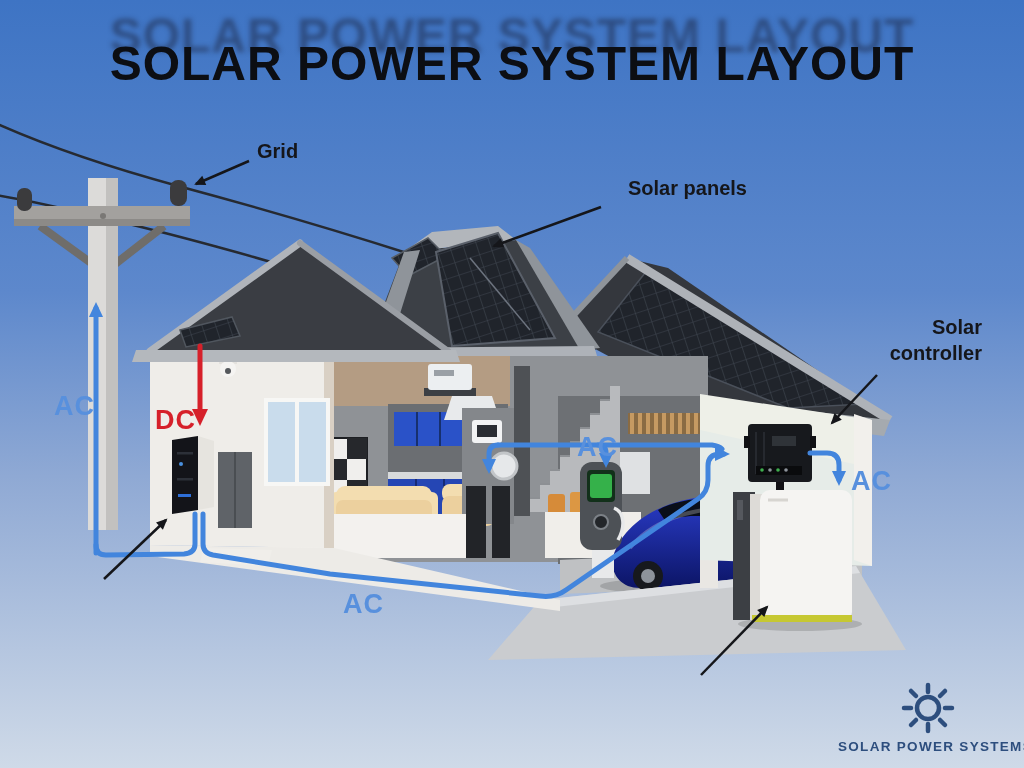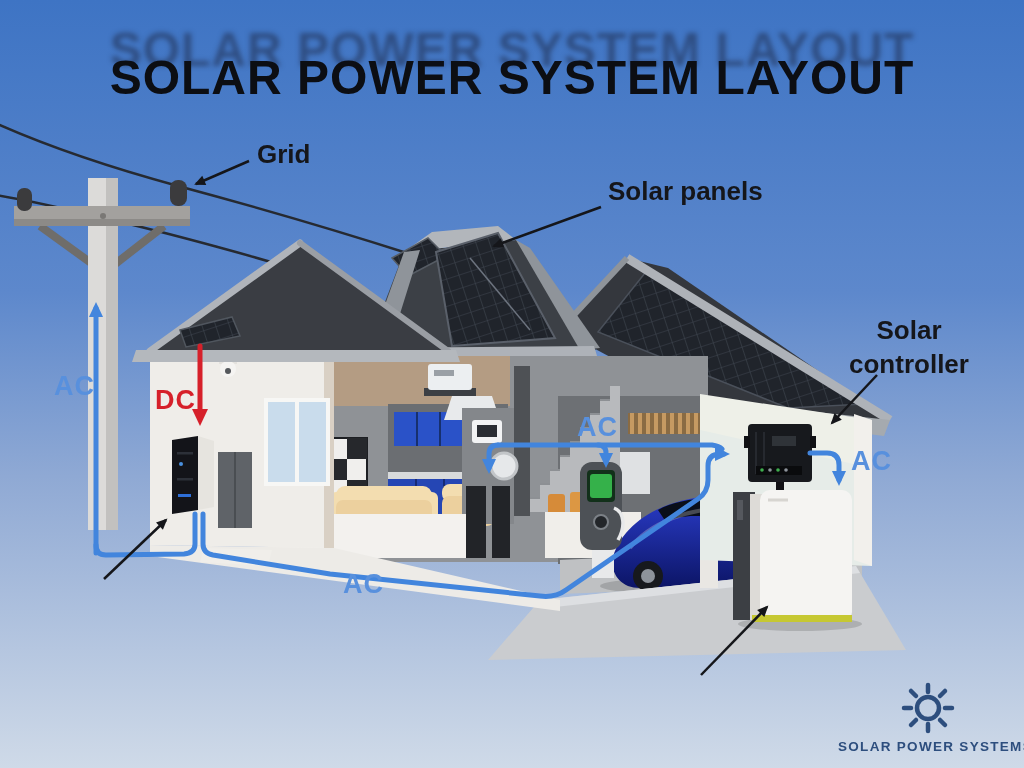--- a/index.html
+++ b/index.html
@@ -7,30 +7,29 @@
     position:relative;width:1024px;height:768px;overflow:hidden;
     font-family:"Liberation Sans","DejaVu Sans",sans-serif;
     background:linear-gradient(180deg,var(--sky-top) 0%,#5d88cc 38%,#8fa9d4 62%,var(--sky-bottom) 100%);
   }
   .scene{position:absolute;left:0;top:0;width:1024px;height:768px;}
   .title{
     position:absolute;left:0;top:36px;width:1024px;text-align:center;
     font-size:48px;font-weight:800;letter-spacing:1px;color:var(--title-color);
     text-shadow:0 -28px 5px rgba(28,38,66,0.5);
     white-space:nowrap;
-    margin-top:14px;
   }
   .lbl{
-    position:absolute;color:var(--label-text);font-size:26px;font-weight:600;
+    position:absolute;color:var(--label-text);font-size:20px;font-weight:600;
     white-space:nowrap;line-height:1.3;
   }
   .lbl.center{white-space:normal;text-align:center;}
   .flow{
     position:absolute;font-size:27px;font-weight:700;letter-spacing:1px;
-    color:var(--ac-label);white-space:nowrap;
+    color:var(--ac-label);white-space:nowrap;margin-top:20px;
   }
   .flow.dc{color:var(--dc);}
   .logo{position:absolute;left:838px;top:680px;width:180px;text-align:center;}
   .logo .sun{display:block;margin:0 auto;}
   .logo .logo-text{
     margin-top:1px;font-size:13.5px;font-weight:700;letter-spacing:1.3px;
     color:var(--logo-navy);white-space:nowrap;
   }
 </style>
 </head>
@@ -274,22 +273,22 @@
       <path d="M 601,207 L 494,246" marker-end="url(#arrK)"></path>
       <path d="M 877,375 L 832,423" marker-end="url(#arrK)"></path>
       <path d="M 104,579 L 166,520" marker-end="url(#arrK)"></path>
       <path d="M 701,675 L 767,607" marker-end="url(#arrK)"></path>
     </g>
   </svg>
 
   <div class="title">SOLAR POWER SYSTEM LAYOUT</div>
 
   <div class="lbl" style="left:257px;top:138px;">Grid</div>
-  <div class="lbl" style="left:608px;top:175px;">Solar panels</div>
-  <div class="lbl center" style="left:836px;top:314px;width:146px;">Solar controller</div>
+  <div class="lbl" style="left:628px;top:175px;">Solar panels</div>
+  <div class="lbl center" style="left:836px;top:314px;width:146px;text-align:right;">Solar controller</div>
 
   <div class="flow" style="left:54px;top:371px;">AC</div>
   <div class="flow dc" style="left:155px;top:385px;">DC</div>
   <div class="flow" style="left:577px;top:412px;">AC</div>
   <div class="flow" style="left:343px;top:569px;">AC</div>
   <div class="flow" style="left:851px;top:446px;">AC</div>
 
   <div class="logo">
     <svg class="sun" width="64" height="58" viewBox="0 0 64 58">
       <g stroke="var(--logo-navy)" stroke-width="4.5" stroke-linecap="round" fill="none">

